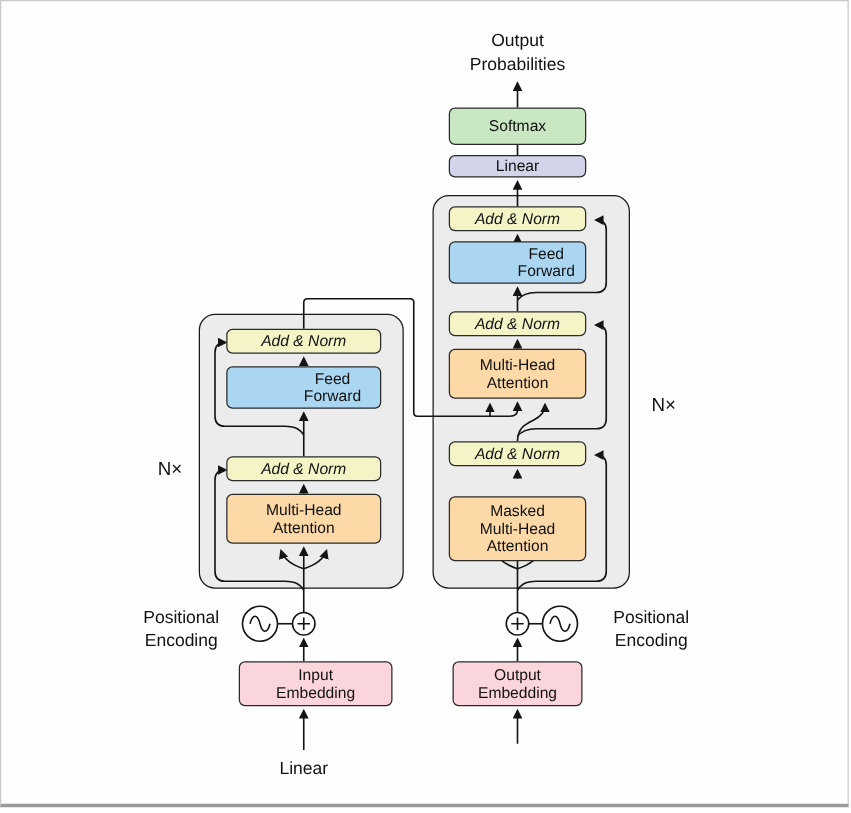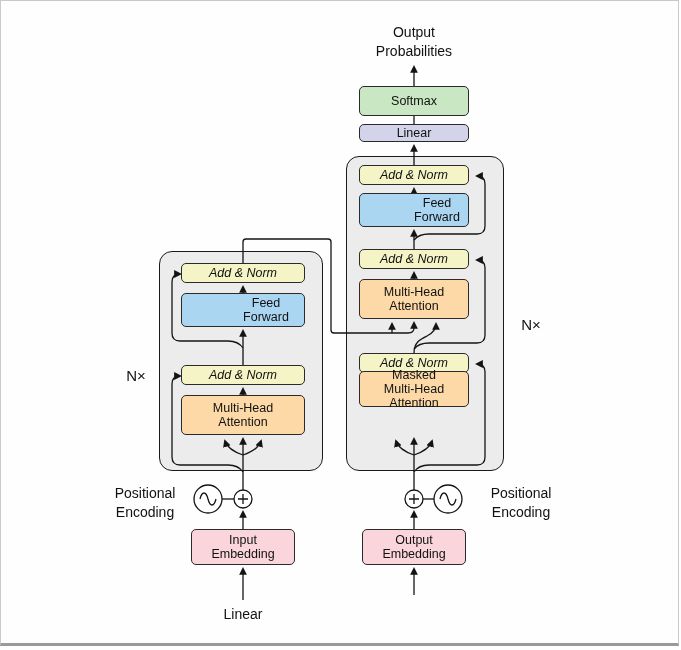--- a/index.html
+++ b/index.html
@@ -109,32 +109,32 @@
 
   <div class="box c-softmax" style="left:358px;top:85px;width:110px;height:30px">Softmax</div>
   <div class="box c-linear" style="left:358px;top:123px;width:110px;height:18px">Linear</div>
   <div class="box c-add-norm" style="left:358px;top:164px;width:110px;height:20px">Add &amp; Norm</div>
   <div class="box c-ff" style="left:358px;top:192px;width:110px;height:34px">Feed
 Forward</div>
   <div class="box c-add-norm" style="left:358px;top:248px;width:110px;height:20px">Add &amp; Norm</div>
   <div class="box c-attn" style="left:358px;top:278px;width:110px;height:40px">Multi-Head
 Attention</div>
   <div class="box c-add-norm" style="left:358px;top:352px;width:110px;height:20px">Add &amp; Norm</div>
-  <div class="box c-attn" style="left:358px;top:370px;width:110px;height:36px">Masked
+  <div class="box c-attn" style="left:358px;top:396px;width:110px;height:52px">Masked
 Multi-Head
 Attention</div>
 
   <div class="box c-add-norm" style="left:180px;top:262px;width:124px;height:20px">Add &amp; Norm</div>
   <div class="box c-ff" style="left:180px;top:292px;width:124px;height:34px">Feed
 Forward</div>
   <div class="box c-add-norm" style="left:180px;top:364px;width:124px;height:20px">Add &amp; Norm</div>
   <div class="box c-attn" style="left:180px;top:394px;width:124px;height:40px">Multi-Head
 Attention</div>
 
-  <div class="box c-emb" style="left:190px;top:528px;width:104px;height:36px">Input
+  <div class="box c-emb" style="left:190px;top:528px;width:123px;height:36px">Input
 Embedding</div>
   <div class="box c-emb" style="left:361px;top:528px;width:104px;height:36px">Output
 Embedding</div>
 
   <div class="label" style="left:343px;top:22px;width:140px">Output
 Probabilities</div>
   <div class="label" style="left:202px;top:604px;width:80px">Linear</div>
   <div class="label" style="left:98px;top:483px;width:92px">Positional
 Encoding</div>
   <div class="label" style="left:470px;top:483px;width:100px">Positional

